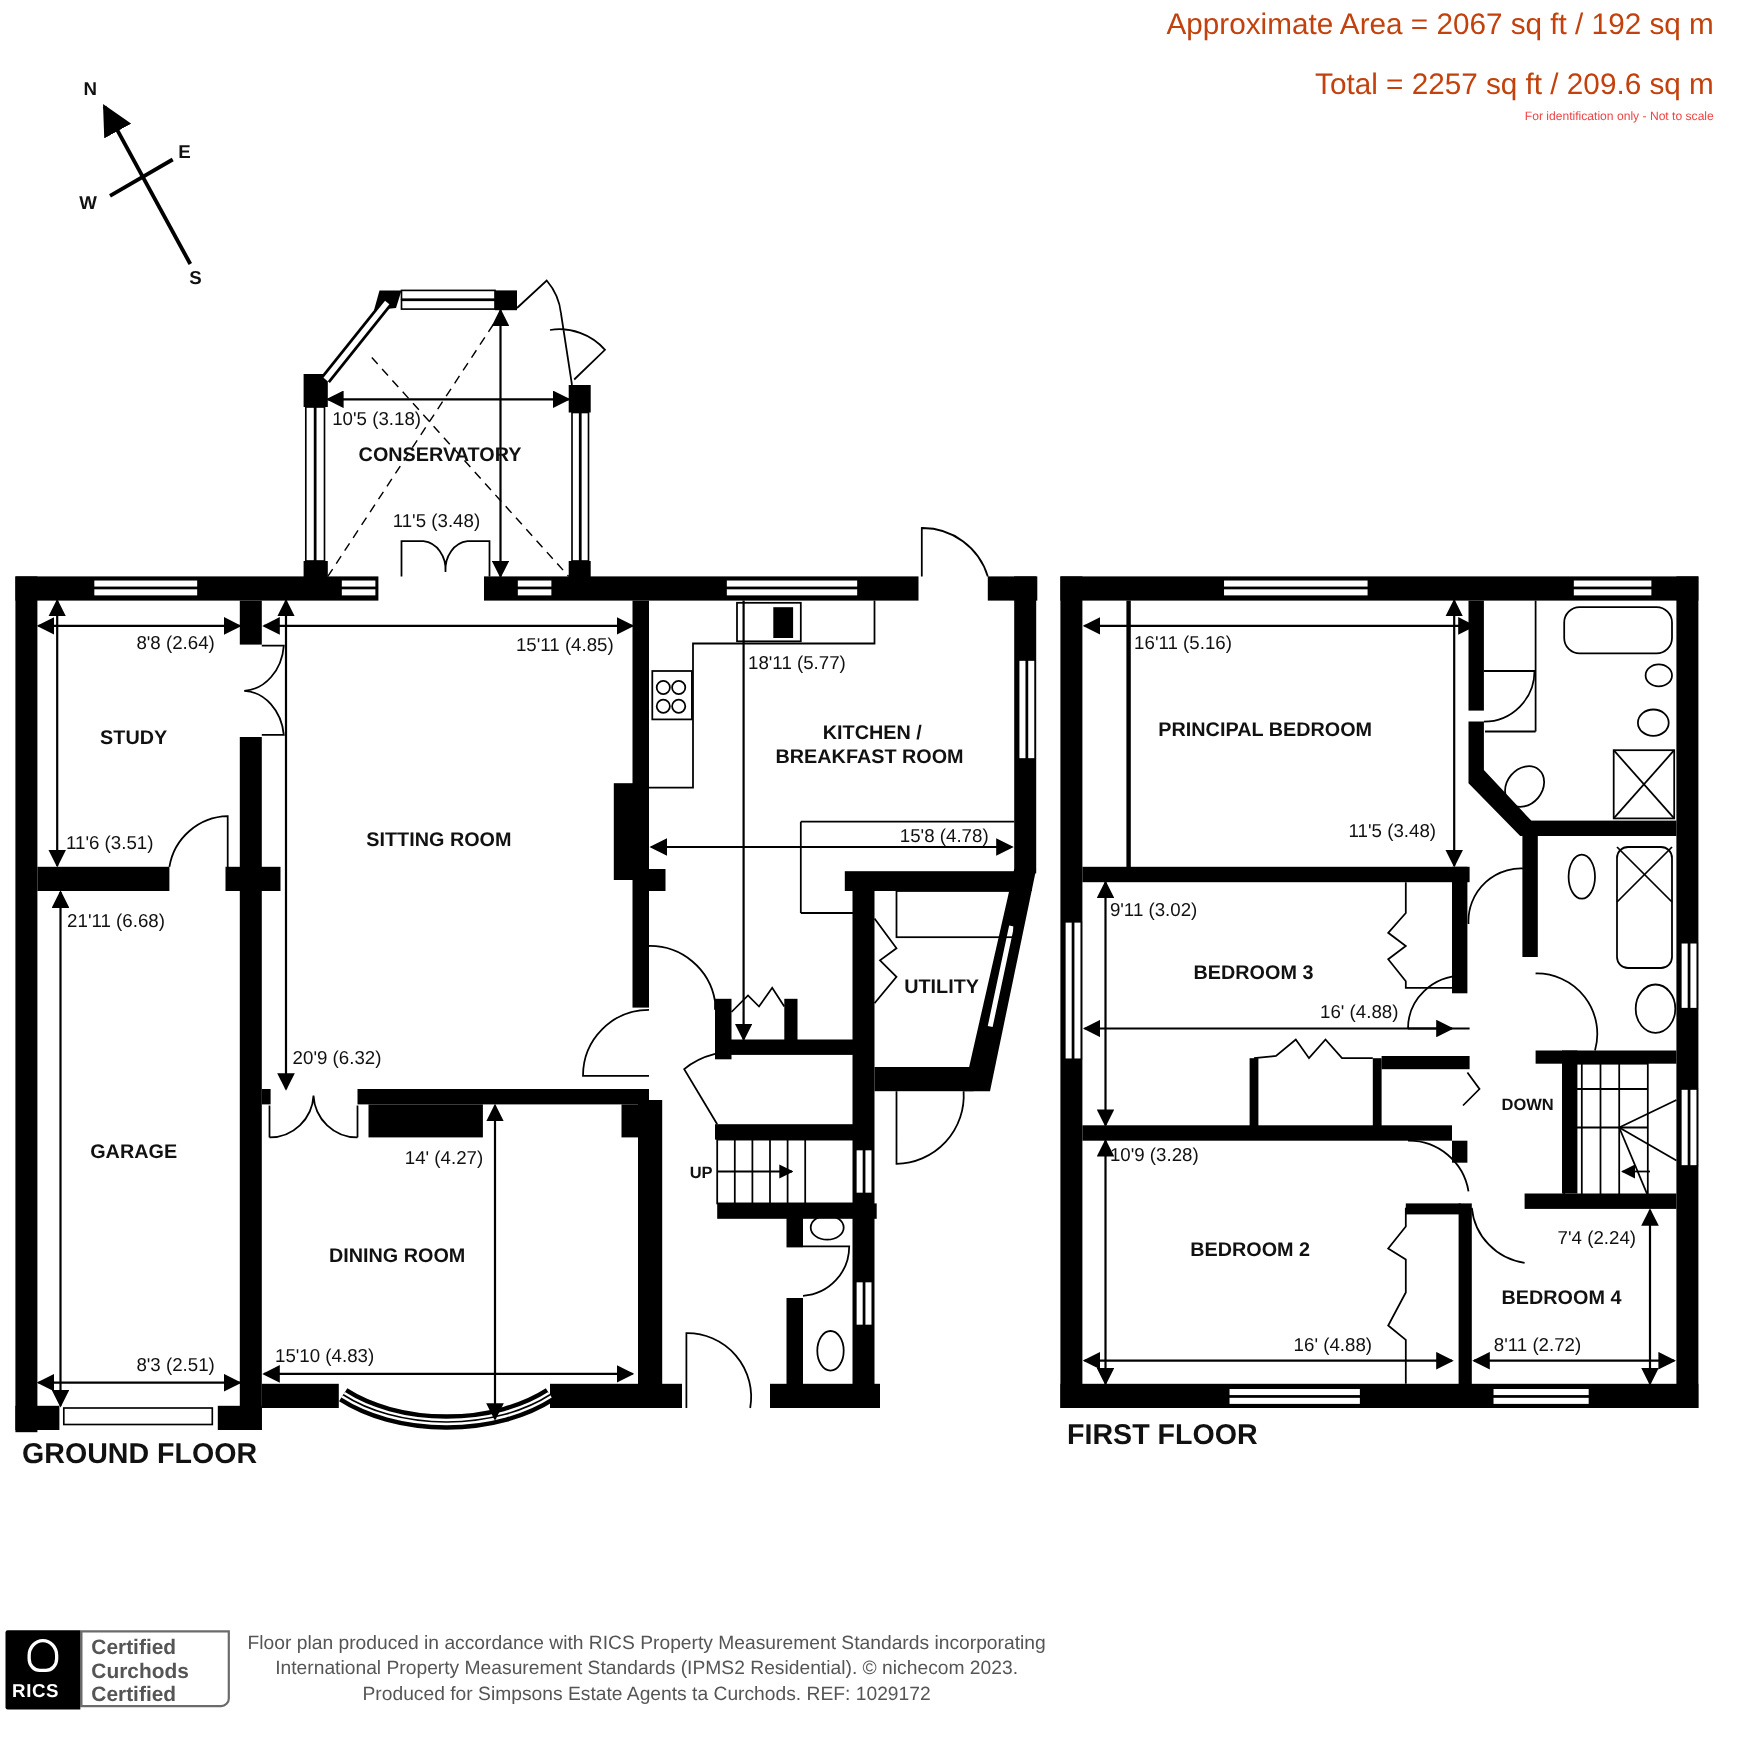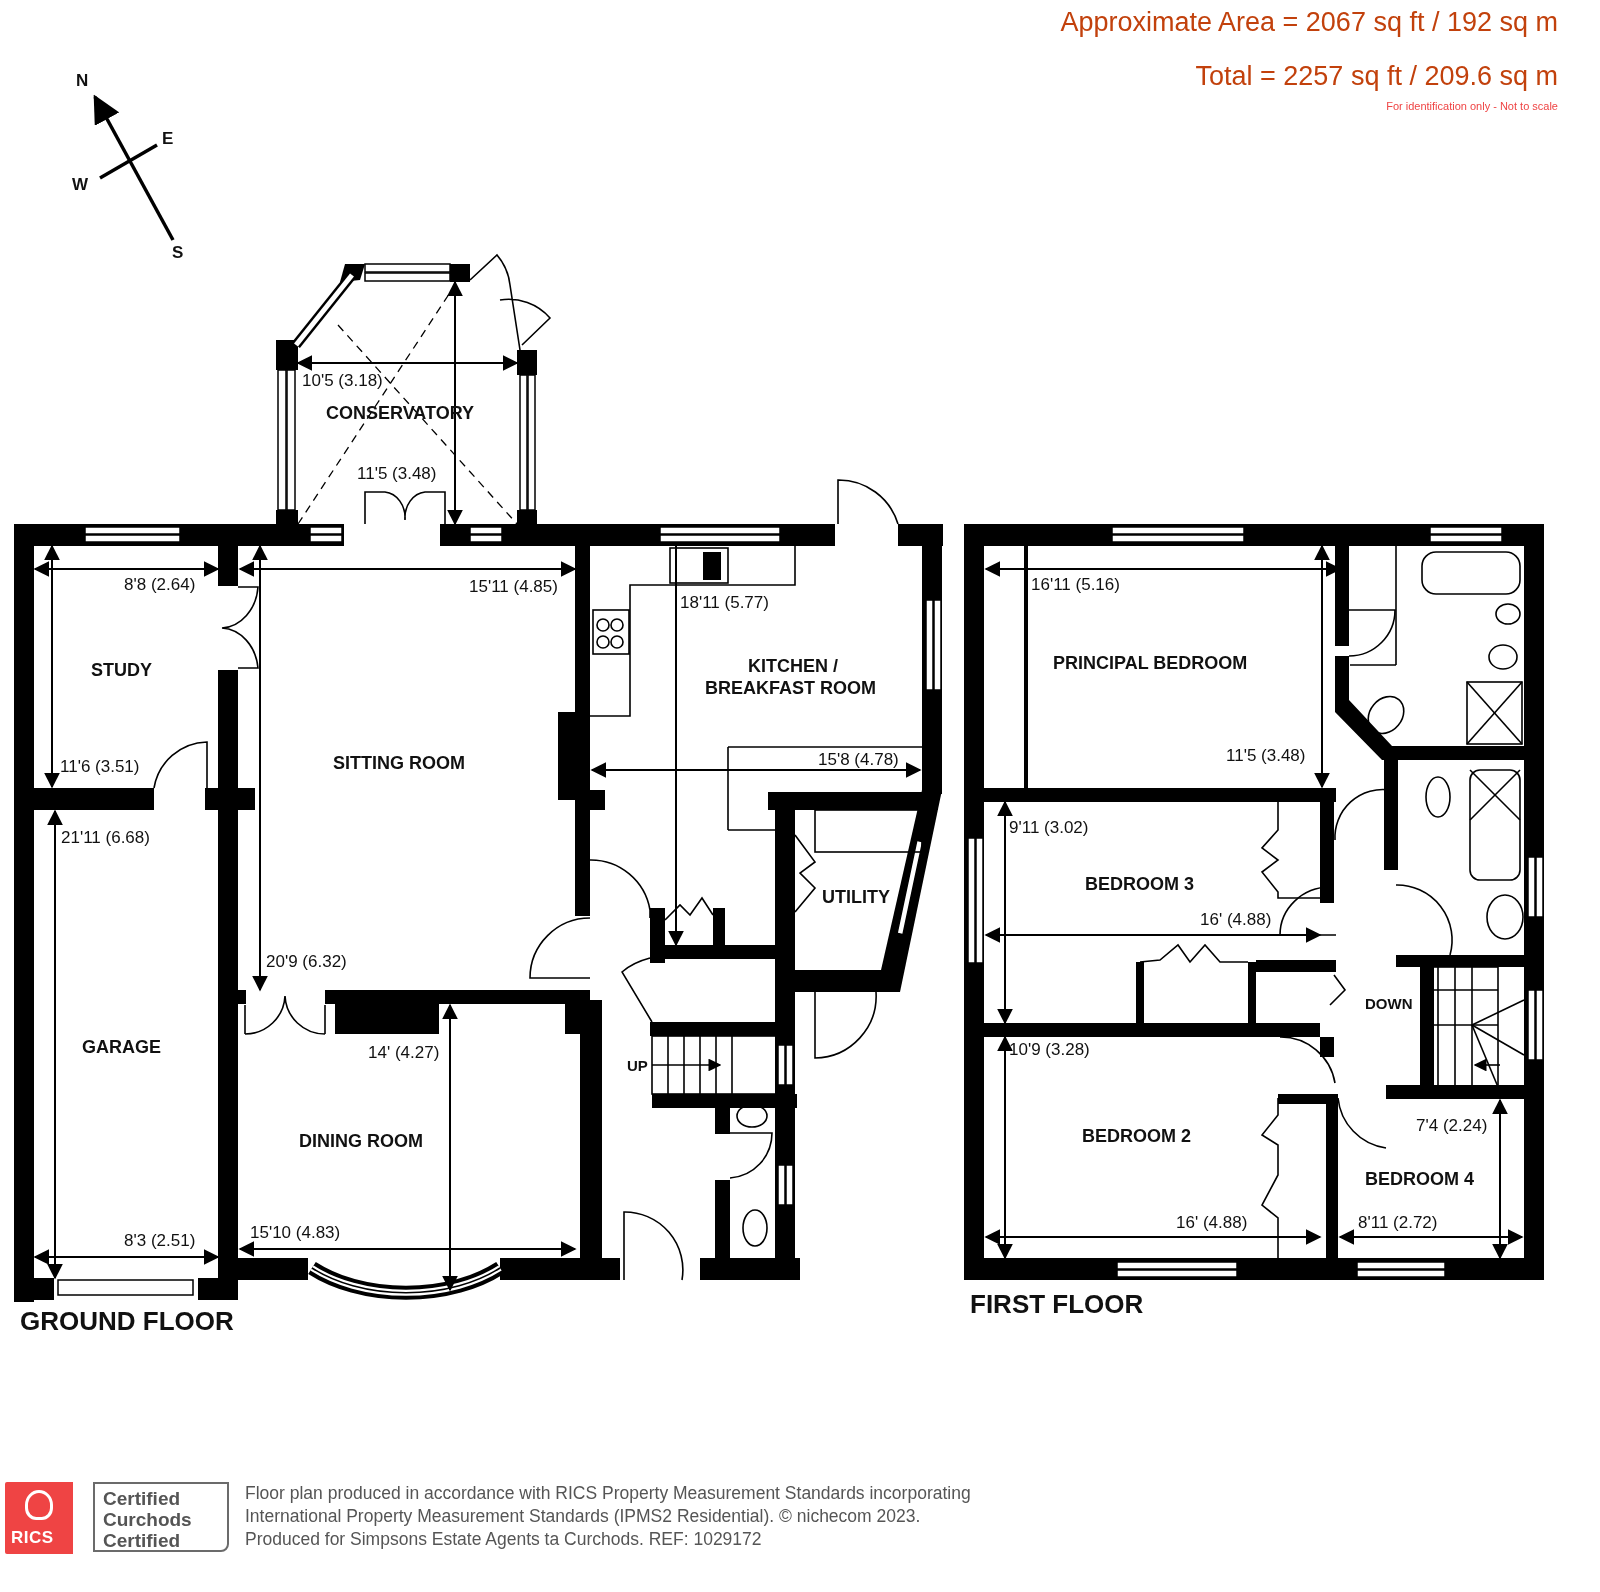--- a/index.html
+++ b/index.html
@@ -11,25 +11,25 @@
   .room-label { font-family: "Liberation Sans", sans-serif; font-weight: bold; font-size: 18px; fill: #111; }
   .dim { font-family: "Liberation Sans", sans-serif; font-size: 17px; fill: #111; }
   .floor-title { font-family: "Liberation Sans", sans-serif; font-weight: bold; font-size: 26px; fill: #111; }
   .compass-lbl { font-family: "Liberation Sans", sans-serif; font-weight: bold; font-size: 17px; fill: #111; }
   .wall { fill: #000; }
   .win { fill: #fff; stroke: #000; stroke-width: 1.5; }
   .thin { fill: none; stroke: #000; stroke-width: 1.6; }
   .dash { fill: none; stroke: #000; stroke-width: 1.3; stroke-dasharray: 8 6; }
   .arrow { stroke: #000; stroke-width: 2; fill: none; }
   .footer { position: absolute; left: 5px; top: 1482px; display: flex; align-items: flex-start; }
-  .rics-badge { width: 68px; height: 72px; background: #ef4444; color: #fff; position: relative; border-radius: 2px 0 0 2px; }
+  .rics-badge { width: 68px; height: 72px; background: #000000; color: #fff; position: relative; border-radius: 2px 0 0 2px; }
   .rics-badge .lion { position: absolute; left: 20px; top: 8px; width: 28px; height: 30px; border-radius: 50% 50% 40% 40%; border: 3px solid #fff; box-sizing: border-box; }
   .rics-badge .rics-text { position: absolute; left: 6px; bottom: 6px; font-weight: bold; font-size: 17px; letter-spacing: 0.5px; }
-  .cert-box { margin-left: 20px; width: 136px; height: 70px; border: 2px solid #6b6b6b; border-radius: 0 0 8px 0; box-sizing: border-box; padding: 4px 8px; color: #555; font-weight: bold; font-size: 19px; line-height: 21px; font-family: "Liberation Sans", sans-serif; }
-  .footer-text { margin-left: 16px; color: #555; font-size: 17.5px; line-height: 23px; }
+  .cert-box { margin-left: 0; width: 136px; height: 70px; border: 2px solid #6b6b6b; border-radius: 0 0 8px 0; box-sizing: border-box; padding: 4px 8px; color: #555; font-weight: bold; font-size: 19px; line-height: 21px; font-family: "Liberation Sans", sans-serif; }
+  .footer-text { margin-left: 16px; color: #555; font-size: 17.5px; line-height: 23px; text-align: center; }
 </style>
 </head>
 <body>
 
 <div class="area-box">
   <div class="area-line">Approximate Area = 2067 sq ft / 192 sq m</div>
   <div class="area-line" style="margin-top:18px">Total = 2257 sq ft / 209.6 sq m</div>
   <div class="area-note">For identification only - Not to scale</div>
 </div>
 

